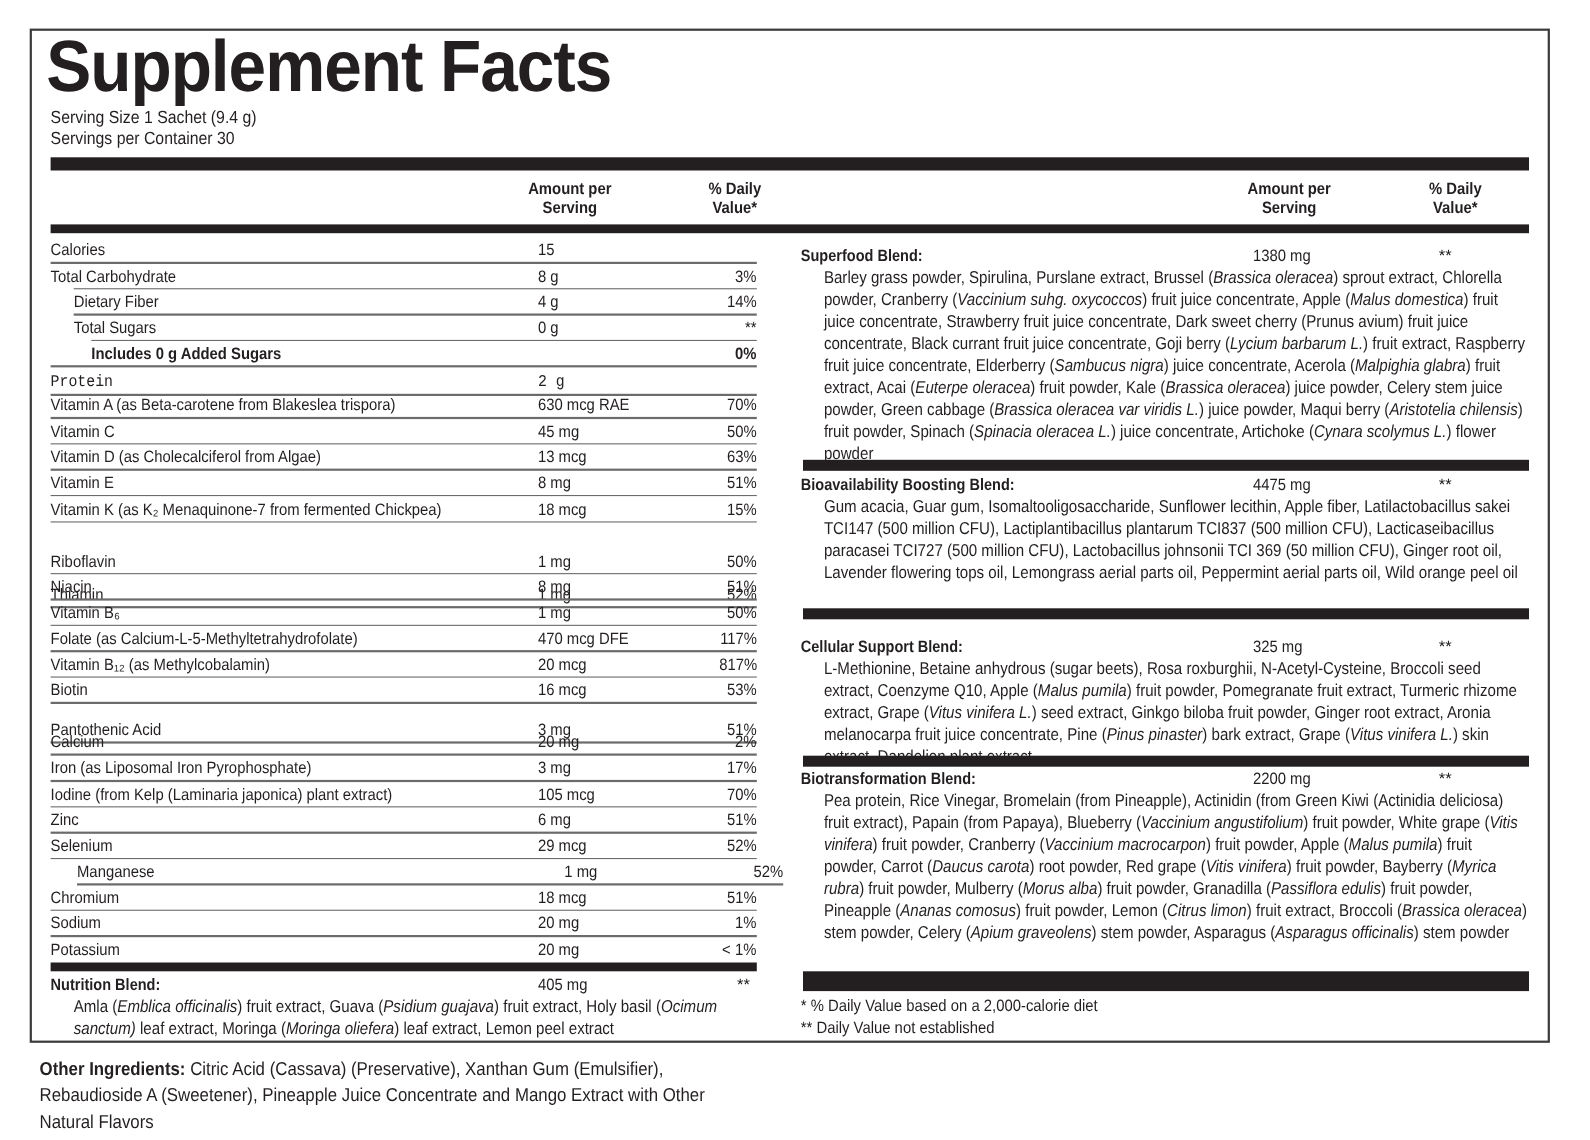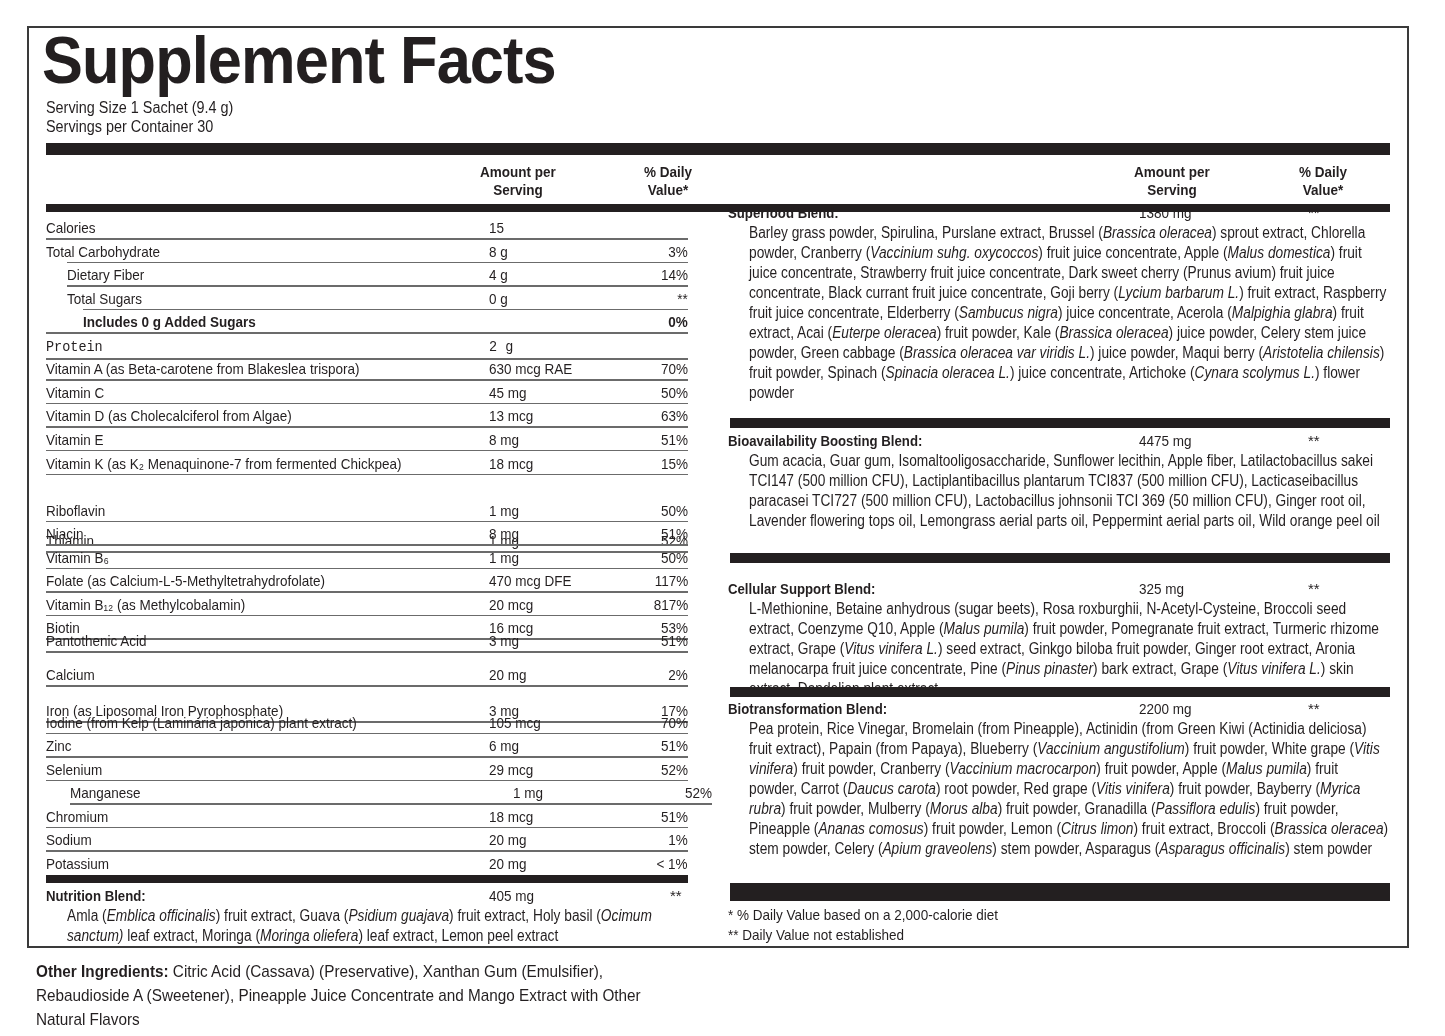--- a/index.html
+++ b/index.html
@@ -163,33 +163,33 @@
       <span class="name" style="left: 0px;">Vitamin B₁₂ (as Methylcobalamin)</span>
       <span class="amt">20 mcg</span>
       <span class="dv">817%</span>
     </div>
     <div class="lrow" style="top: 616.35px;">
       <div class="border" style="left: 0px;"></div>
       <span class="name" style="left: 0px;">Biotin</span>
       <span class="amt">16 mcg</span>
       <span class="dv">53%</span>
     </div>
-    <div class="lrow" style="top: 629px;">
+    <div class="lrow" style="top: 652px;">
       <div class="border" style="left: 0px;"></div>
       <span class="name" style="left: 0px;">Pantothenic Acid</span>
       <span class="amt">3 mg</span>
       <span class="dv">51%</span>
     </div>
     <div class="lrow" style="top: 663.45px;">
       <div class="border" style="left: 0px;"></div>
       <span class="name" style="left: 0px;">Calcium</span>
       <span class="amt">20 mg</span>
       <span class="dv">2%</span>
     </div>
-    <div class="lrow" style="top: 687px; margin-top: 12px;">
+    <div class="lrow" style="top: 687px;">
       <div class="border" style="left: 0px;"></div>
       <span class="name" style="left: 0px;">Iron (as Liposomal Iron Pyrophosphate)</span>
       <span class="amt">3 mg</span>
       <span class="dv">17%</span>
     </div>
     <div class="lrow" style="top: 710.55px;">
       <div class="border" style="left: 0px;"></div>
       <span class="name" style="left: 0px;">Iodine (from Kelp (Laminaria japonica) plant extract)</span>
       <span class="amt">105 mcg</span>
       <span class="dv">70%</span>
@@ -233,21 +233,21 @@
 
 <div class="bar" style="left:46px; top:875px; width:642px; height:8px;"></div>
 
 <div class="blend" style="left:46px; top:887px; width:660px; height:60px;">
   <span class="bname">Nutrition Blend:</span>
   <span class="bamt" style="left:443px;">405 mg</span>
   <span class="bdv" style="left:624px;">**</span>
   <div class="bdesc" style="width:690px;">Amla (<i>Emblica officinalis</i>) fruit extract, Guava (<i>Psidium guajava</i>) fruit extract, Holy basil (<i>Ocimum sanctum)</i> leaf extract, Moringa (<i>Moringa oliefera</i>) leaf extract, Lemon peel extract</div>
 </div>
 
-<div class="blend" style="left:728px; top:204px; width:662px; height:200px;">
+<div class="blend" style="left:728px; top:224px; width:662px; height:200px;">
   <span class="bname">Superfood Blend:</span>
   <span class="bamt" style="left:411px;">1380 mg</span>
   <span class="bdv" style="left:580px;">**</span>
   <div class="bdesc" style="width:728px;">Barley grass powder, Spirulina, Purslane extract, Brussel (<i>Brassica oleracea</i>) sprout extract, Chlorella powder, Cranberry (<i>Vaccinium suhg. oxycoccos</i>) fruit juice concentrate, Apple (<i>Malus domestica</i>) fruit juice concentrate, Strawberry fruit juice concentrate, Dark sweet cherry (Prunus avium) fruit juice concentrate, Black currant fruit juice concentrate, Goji berry (<i>Lycium barbarum L.</i>) fruit extract, Raspberry fruit juice concentrate, Elderberry (<i>Sambucus nigra</i>) juice concentrate, Acerola (<i>Malpighia glabra</i>) fruit extract, Acai (<i>Euterpe oleracea</i>) fruit powder, Kale (<i>Brassica oleracea</i>) juice powder, Celery stem juice powder, Green cabbage (<i>Brassica oleracea var viridis L.</i>) juice powder, Maqui berry (<i>Aristotelia chilensis</i>) fruit powder, Spinach (<i>Spinacia oleracea L.</i>) juice concentrate, Artichoke (<i>Cynara scolymus L.</i>) flower powder</div>
 </div>
 <div class="bar" style="left:730px; top:418px; width:660px; height:10px;"></div>
 
 <div class="blend" style="left:728px; top:432px; width:662px; height:120px;">
   <span class="bname">Bioavailability Boosting Blend:</span>
   <span class="bamt" style="left:411px;">4475 mg</span>

